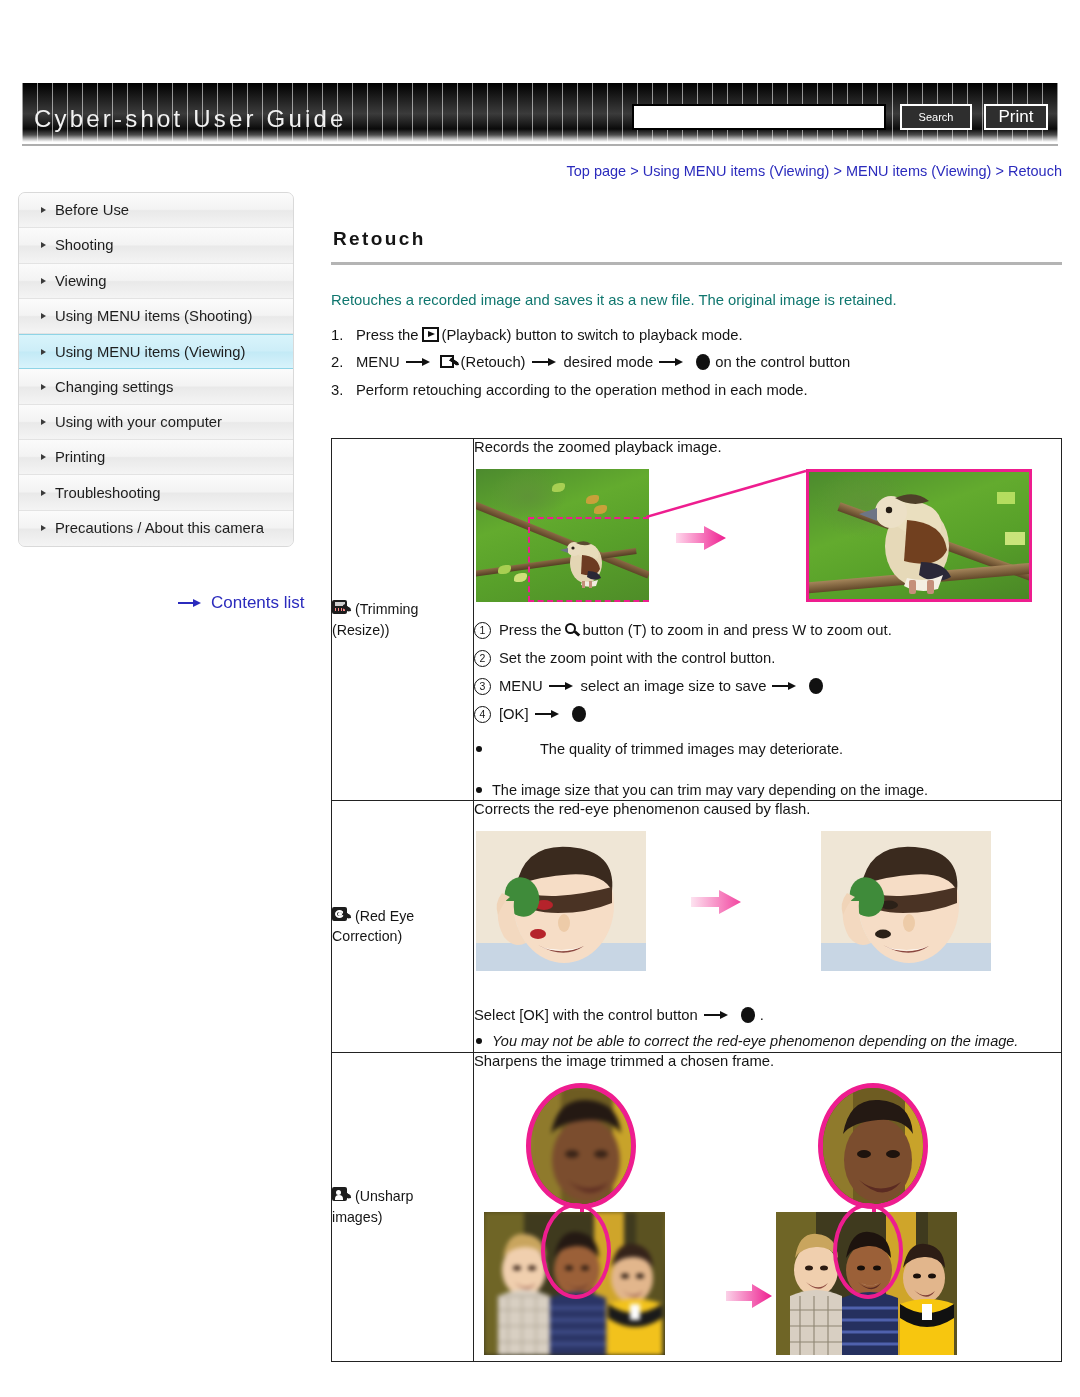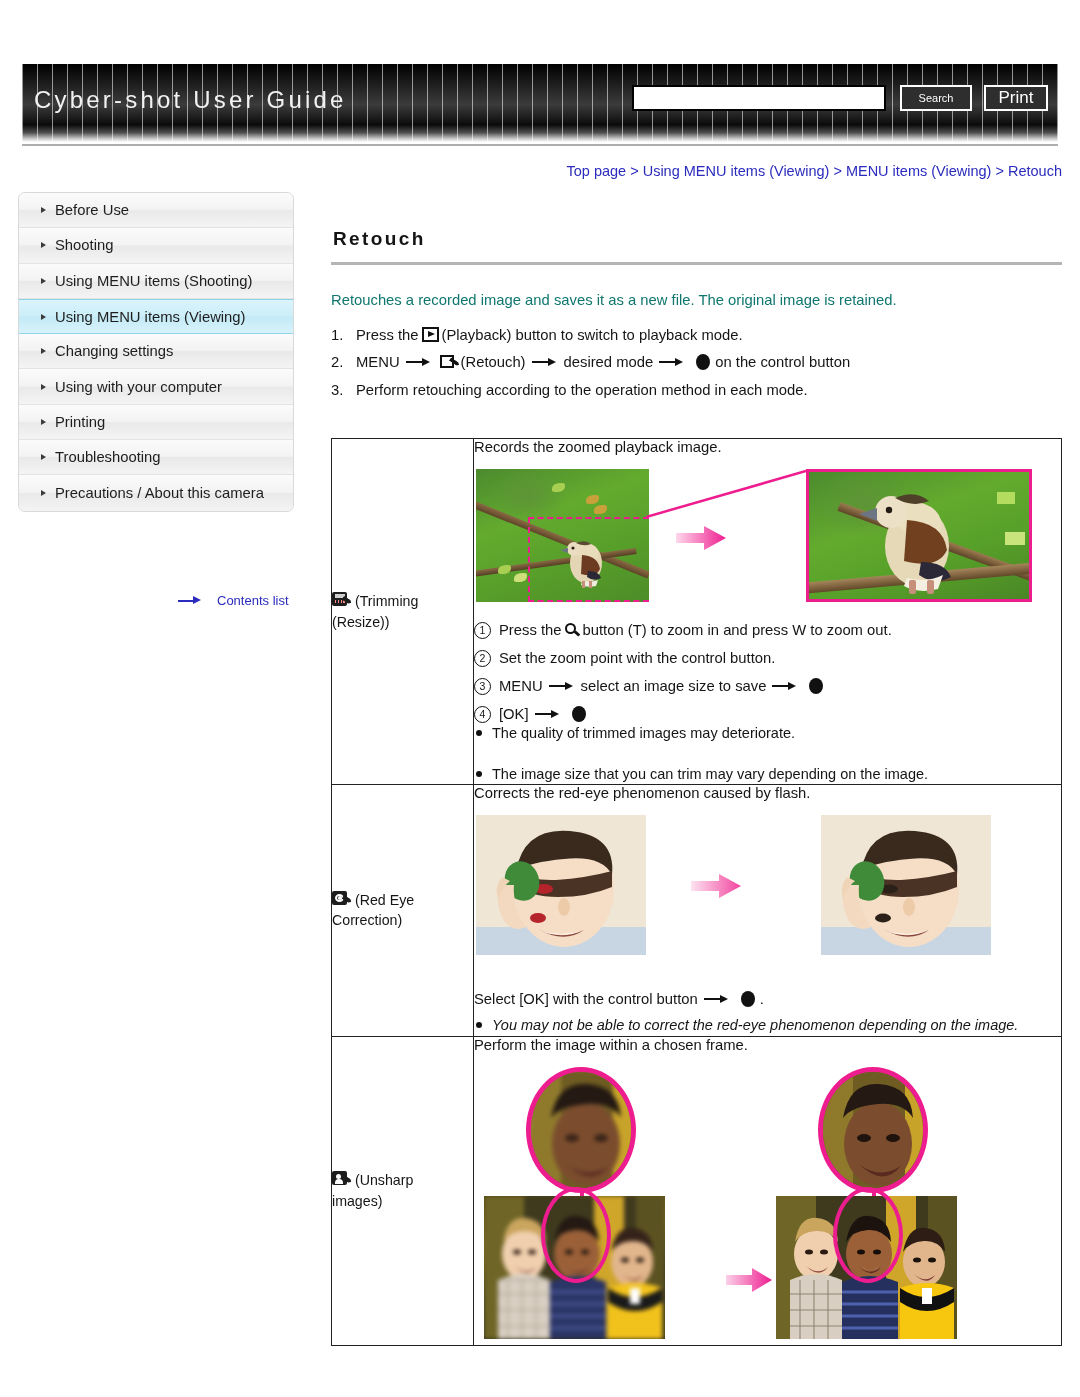--- a/index.html
+++ b/index.html
@@ -37,20 +37,21 @@
         #000000 0%,
         #101010 14%,
         #2c2c2c 38%,
         #3b3b3b 52%,
         #222222 66%,
         #0a0a0a 78%,
         #4f4f4f 88%,
         #bdbdbd 95%,
         #ffffff 100%);
     overflow: hidden;
+    margin-top: 19px;
   }
   .header-rule {
     position: absolute;
     left: 0;
     top: 80px;
     width: 1036px;
     height: 2px;
     background: #aeaeae;
   }
   .site-title {
@@ -142,27 +143,27 @@
     border-left: 5px solid #3b3b3b;
     border-top: 3.5px solid transparent;
     border-bottom: 3.5px solid transparent;
     margin-right: 9px;
     flex: none;
   }
   .contents-link {
     position: absolute;
     left: 178px;
     top: 593px;
-    font-size: 13px;
+    font-size: 17px;
     color: #2b2bbd;
     text-decoration: none;
     white-space: nowrap;
     display: flex;
     align-items: center;
-    gap: 15px;
+    gap: 9px;
   }
   .arrow-icon {
     display: inline-block;
     width: 24px; height: 10px;
     position: relative;
   }
   .arrow-icon::before {
     content: "";
     position: absolute;
     left: 0; top: 4px;
@@ -578,20 +579,24 @@
 </div>
 
 <nav class="sidebar">
   <div class="nav-item">
     <span class="bullet"></span>
     <span>Before Use</span>
   </div>
   <div class="nav-item">
     <span class="bullet"></span>
     <span>Shooting</span>
+  </div>
+  <div class="nav-item">
+    <span class="bullet"></span>
+    <span>Viewing</span>
   </div>
   <div class="nav-item">
     <span class="bullet"></span>
     <span>Using MENU items (Shooting)</span>
   </div>
   <div class="nav-item active">
     <span class="bullet"></span>
     <span>Using MENU items (Viewing)</span>
   </div>
   <div class="nav-item">
@@ -745,21 +750,21 @@
           <span class="arrow-sm"></span>
           <span class="dot-btn"></span>
         </div>
         <div class="step">
           <span class="circ-num">4</span>
           <span>[OK]</span>
           <span class="arrow-sm"></span>
           <span class="dot-btn"></span>
         </div>
 
-        <div class="note" style="margin-top:0;">
+        <div class="note" style="margin-top:16px;gap:48px;">
           <span class="sq-bullet"></span>
           <span class="note-text">The quality of trimmed images may deteriorate.</span>
         </div>
         <div class="note">
           <span class="sq-bullet"></span>
           <span class="note-text">The image size that you can trim may vary depending on the image.</span>
         </div>
       </td>
     </tr>
 
@@ -834,21 +839,21 @@
     </tr>
 
     <tr>
       <td class="mode-label">
         <span class="badge">
           <span class="sq"></span><span class="person-head"></span><span class="person-body"></span><span class="tail"></span>
         </span><span>(Unsharp</span><br>
         <span>images)</span>
       </td>
       <td class="mode-body">
-        <div class="body-head">Perform the image within a chosen frame.</div>
+        <div class="body-head">Sharpens the image trimmed a chosen frame.</div>
 
         <div class="fig fig-kids">
 
           <div class="kids-group left">
             <div class="zoom-bubble">
               <svg class="blurred" viewBox="0 0 110 126" width="110" height="126">
                 <rect width="110" height="126" fill="#6e5c22"></rect>
                 <rect x="0" y="0" width="30" height="126" fill="#8f7a2c"></rect>
                 <rect x="82" y="0" width="28" height="126" fill="#c8a32a"></rect>
                 <ellipse cx="55" cy="72" rx="34" ry="42" fill="#7b4d2e"></ellipse>

